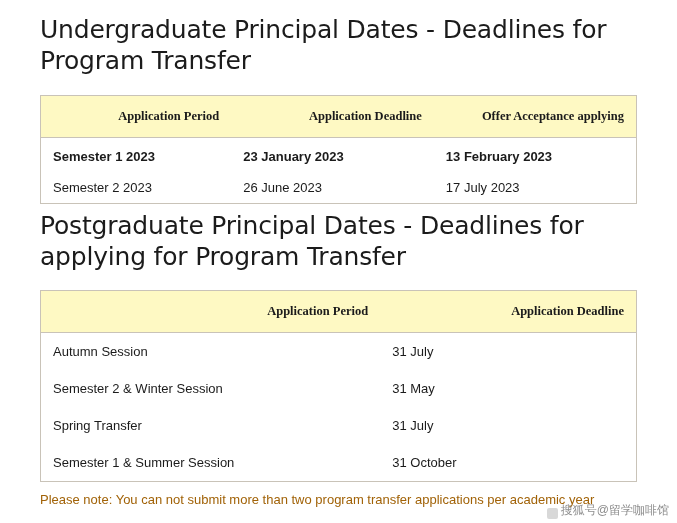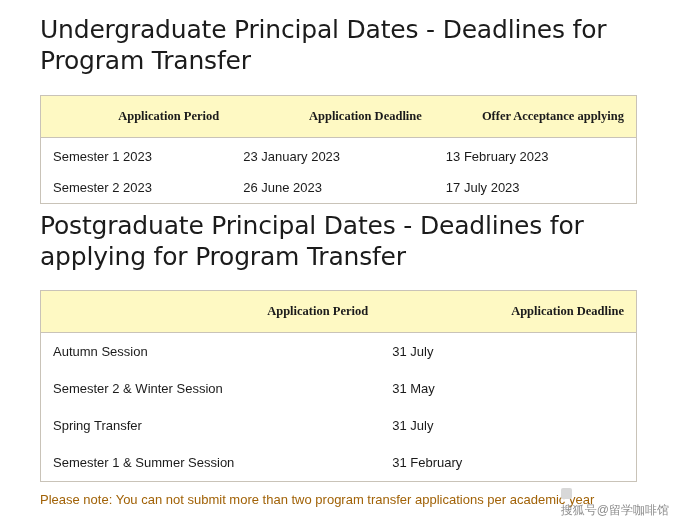--- a/index.html
+++ b/index.html
@@ -55,37 +55,36 @@
     vertical-align: middle;
   }
   
   table.ug-table th:nth-child(1), table.ug-table td:nth-child(1) { width: 32%; }
   table.ug-table th:nth-child(2), table.ug-table td:nth-child(2) { width: 34%; }
   table.ug-table th:nth-child(3), table.ug-table td:nth-child(3) { width: 34%; }
   table.pg-table th:nth-child(1), table.pg-table td:nth-child(1) { width: 57%; }
   table.pg-table th:nth-child(2), table.pg-table td:nth-child(2) { width: 43%; }
   table.ug-table tbody td { padding-top: 8px; padding-bottom: 8px; }
   table.pg-table tbody td { padding-top: 11px; padding-bottom: 11px; }
-  table.ug-table tbody tr:first-child td { padding-top: 11px; }
+  table.ug-table tbody tr:first-child td { padding-top: 11px; font-weight: bold; }
   .note {
     font-size: 13px;
     line-height: 1.45;
     margin: 9px 0 0 0;
     color: #a16207;
   }
   .watermark {
     position: absolute;
     right: 8px;
     bottom: 4px;
     font-size: 12px;
     color: #8e8e8e;
     display: flex;
-    align-items: flex-start;
+    align-items: flex-end;
     gap: 3px;
-    flex-direction: column;
   }
   .wm-logo {
     display: inline-block;
     width: 11px;
     height: 11px;
     border-radius: 2px;
     background: #d8d8d8;
     position: relative;
   }
 </style>
@@ -135,21 +134,21 @@
       <tr>
         <td>Semester 2 &amp; Winter Session</td>
         <td>31 May</td>
       </tr>
       <tr>
         <td>Spring Transfer</td>
         <td>31 July</td>
       </tr>
       <tr>
         <td>Semester 1 &amp; Summer Session</td>
-        <td>31 February</td>
+        <td>31 October</td>
       </tr>
     </tbody>
   </table>
 
   <p class="note">Please note: You can not submit more than two program transfer applications per academic year</p>
 
 </div>
 
 <div class="watermark">
   <span class="wm-logo"></span>

